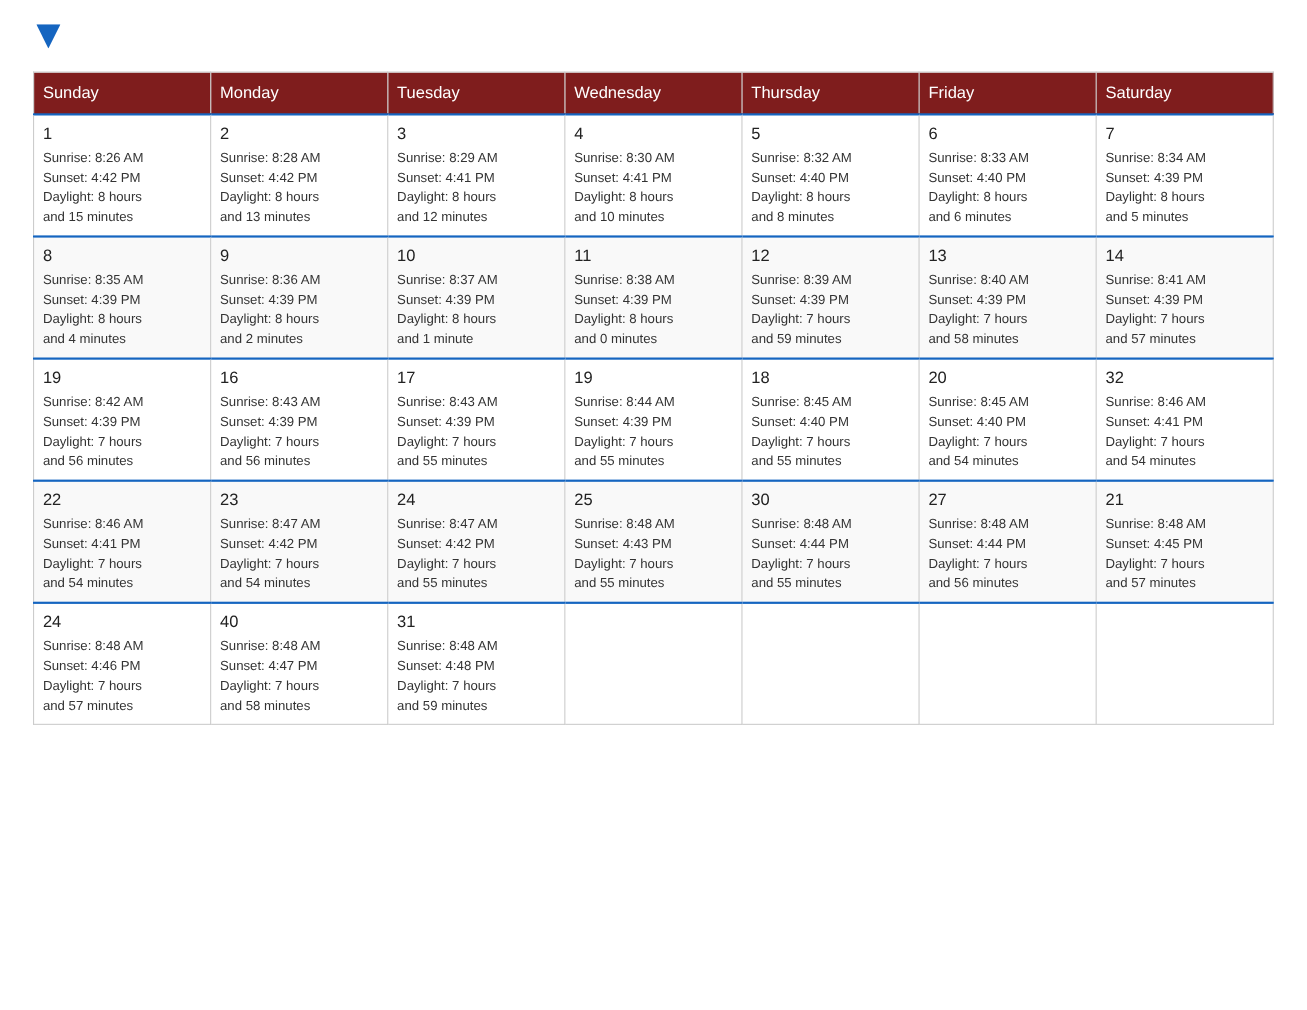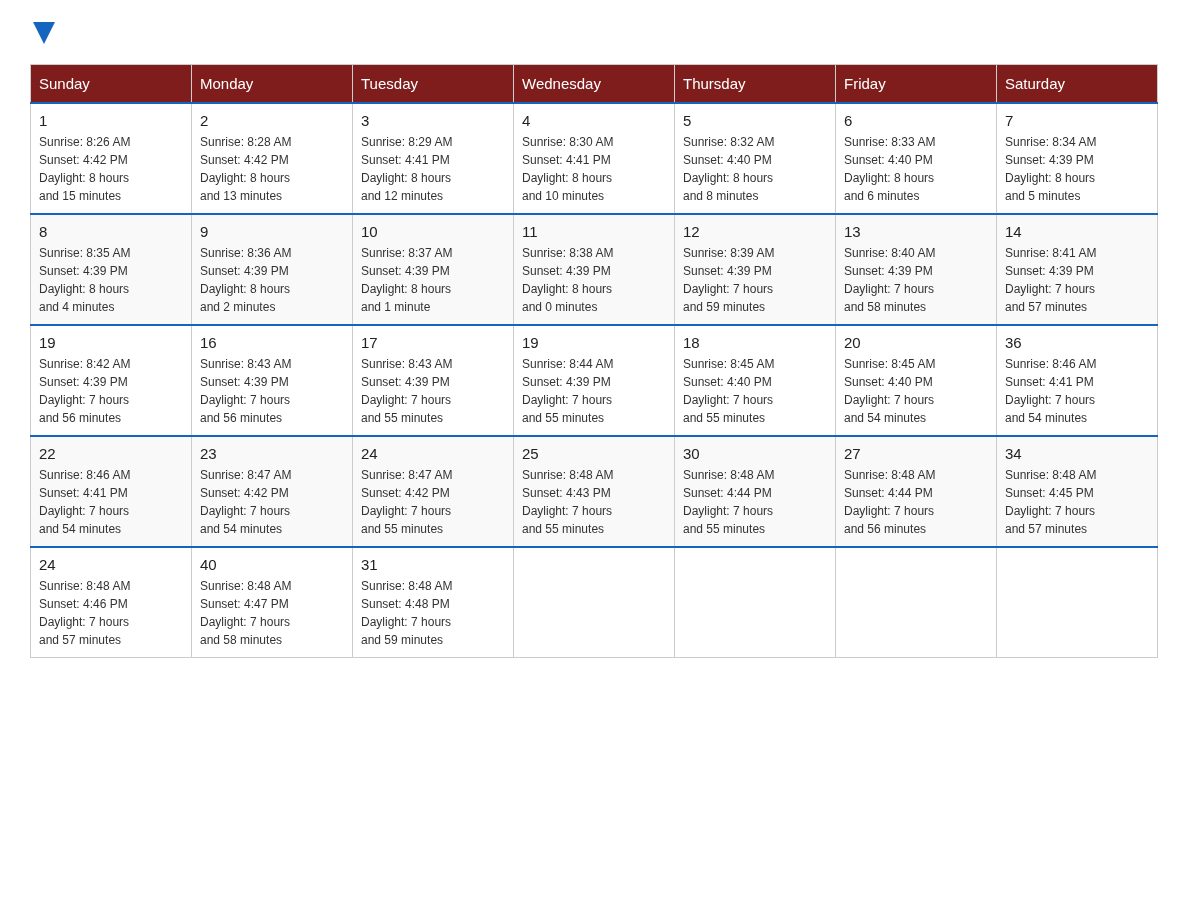--- a/index.html
+++ b/index.html
@@ -294,21 +294,21 @@
       </td>
         <td>
         <span class="day-number">20</span>
         <div class="day-info">
           Sunrise: 8:45 AM<br>
           Sunset: 4:40 PM<br>
           Daylight: 7 hours<br>and 54 minutes
         </div>
       </td>
         <td>
-        <span class="day-number">36</span>
+        <span class="day-number">32</span>
         <div class="day-info">
           Sunrise: 8:46 AM<br>
           Sunset: 4:41 PM<br>
           Daylight: 7 hours<br>and 54 minutes
         </div>
       </td>
       </tr>
       <tr>
         <td>
         <span class="day-number">22</span>
@@ -352,21 +352,21 @@
       </td>
         <td>
         <span class="day-number">27</span>
         <div class="day-info">
           Sunrise: 8:48 AM<br>
           Sunset: 4:44 PM<br>
           Daylight: 7 hours<br>and 56 minutes
         </div>
       </td>
         <td>
-        <span class="day-number">34</span>
+        <span class="day-number">21</span>
         <div class="day-info">
           Sunrise: 8:48 AM<br>
           Sunset: 4:45 PM<br>
           Daylight: 7 hours<br>and 57 minutes
         </div>
       </td>
       </tr>
       <tr>
         <td>
         <span class="day-number">24</span>

